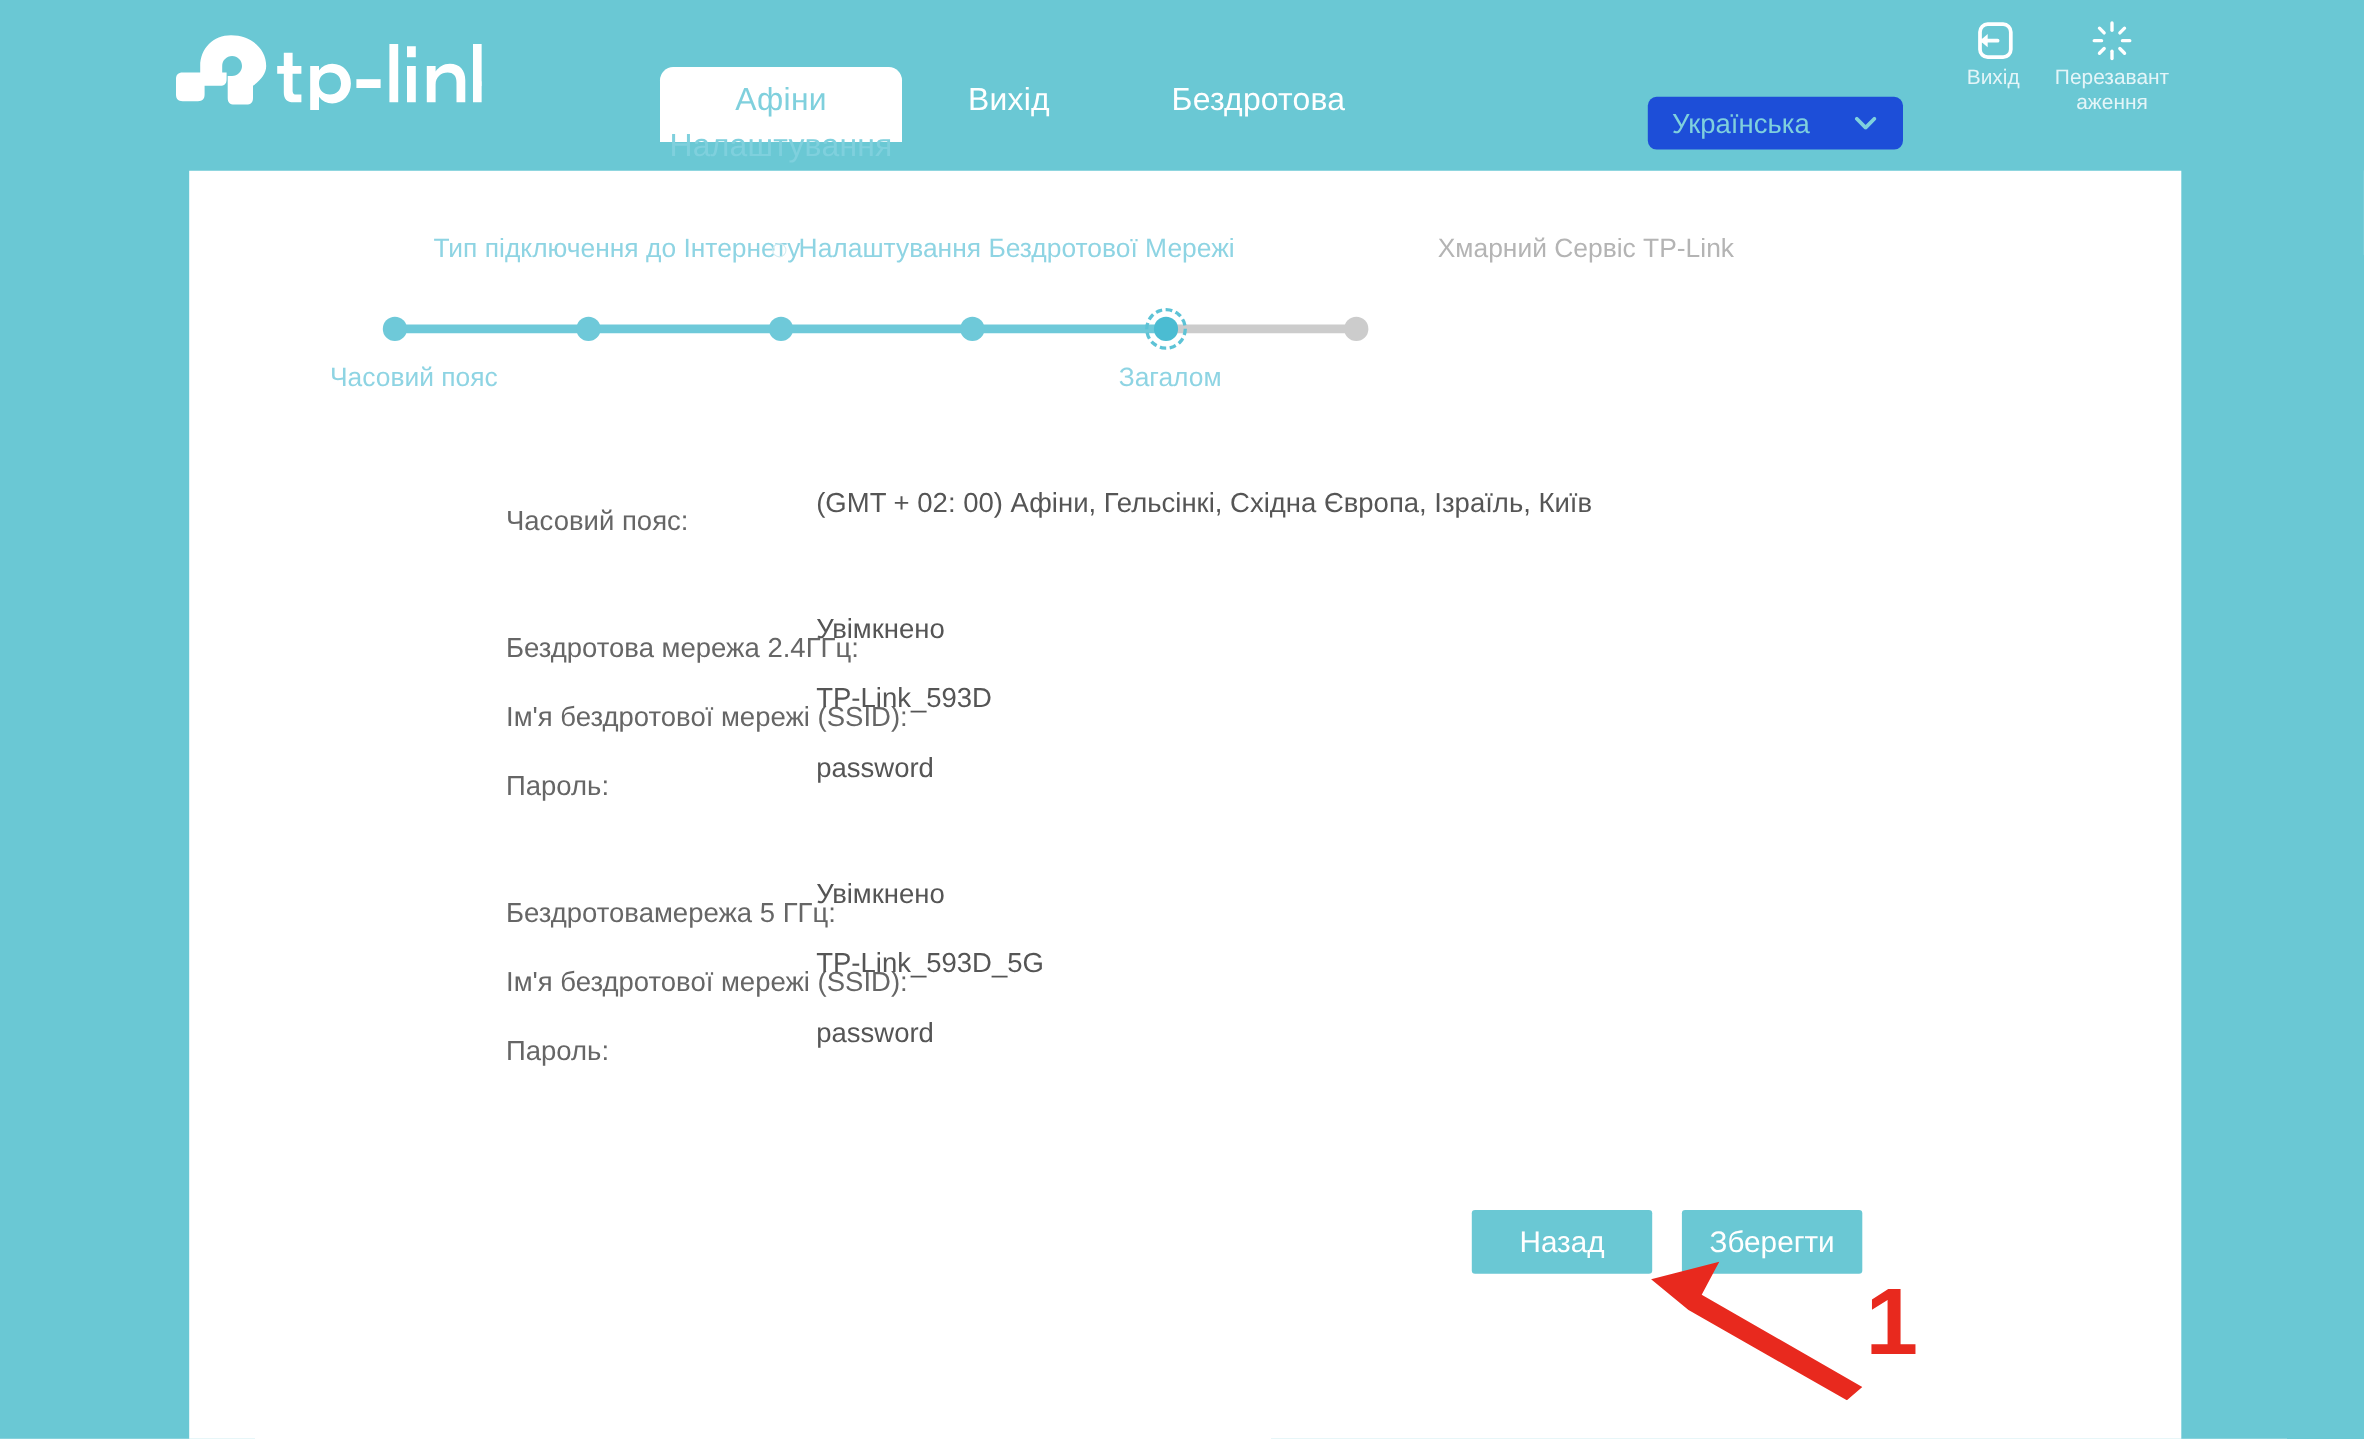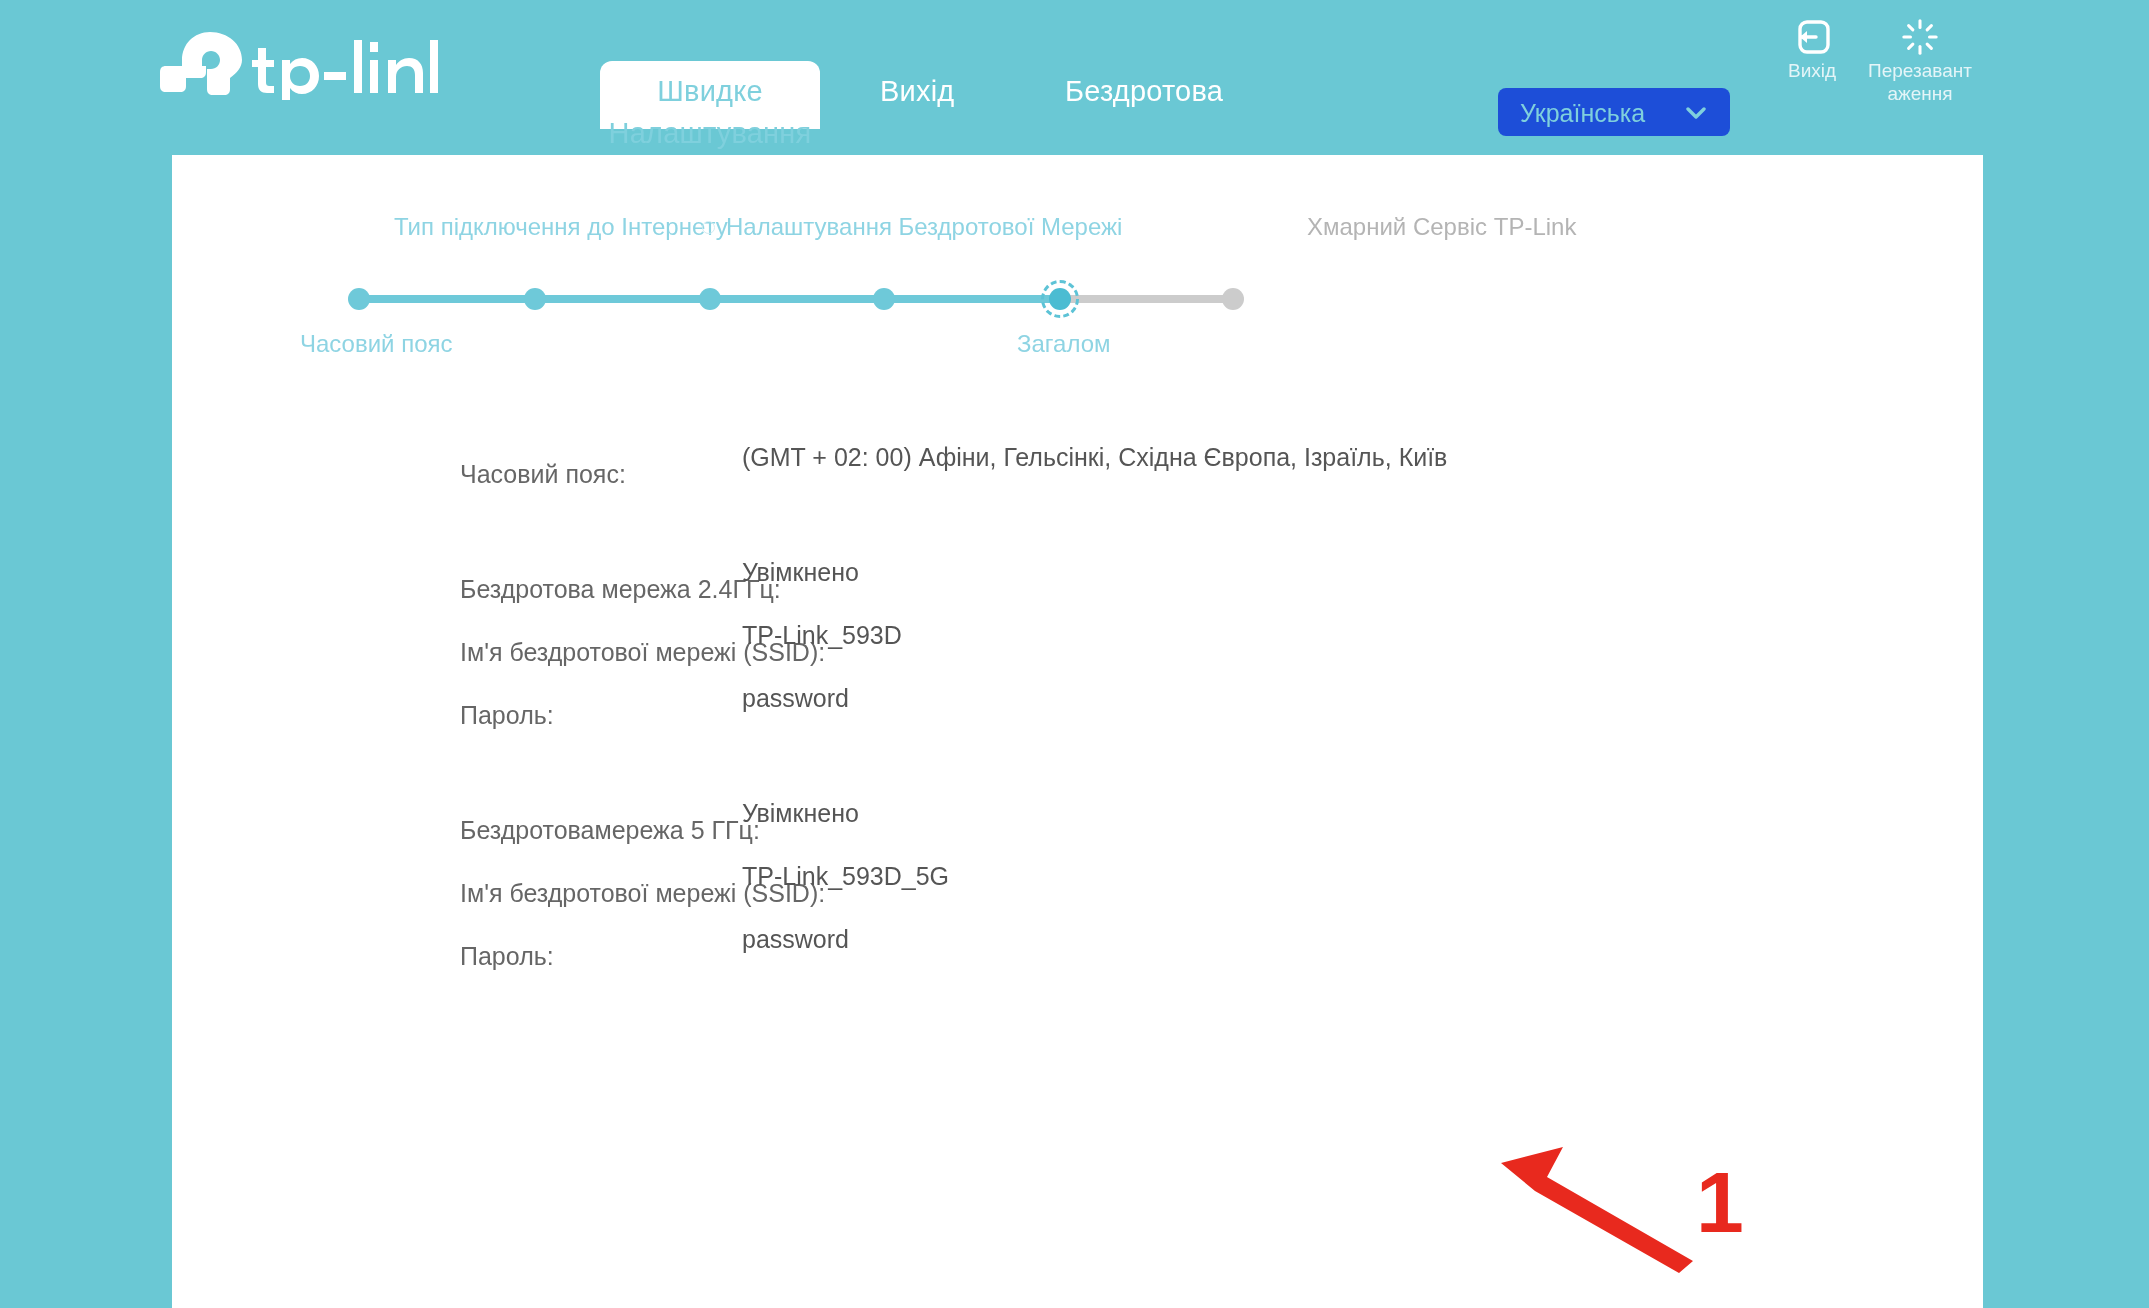--- a/index.html
+++ b/index.html
@@ -344,21 +344,21 @@
         <path d="M230 30 L238 30 L238 35 C241 31 245 28 251 28 C260 28 265 34 265 43 L265 63 L257 63 L257 45 C257 39 254 36 249 36 C243 36 238 40 238 47 L238 63 L230 63 Z"></path>
         <path d="M274 10 L282 10 L282 44 L296 30 L307 30 L291 46 L308 63 L297 63 L282 48 L282 63 L274 63 Z" transform="translate(-2,0)"></path>
       </g>
     </svg>
   </div>
 
   <div id="nav">
     <div id="tab-quick-bg"></div>
 
     <div class="nav-tab active" id="tab-quick">
-      <span class="l1">Швидке</span>
+      <span class="l1">Афіни</span>
       <span class="l2">Налаштування</span>
     </div>
 
     <div class="nav-tab" id="tab-basic">Вихід</div>
     <div class="nav-tab" id="tab-adv">Бездротова</div>
   </div>
 
   <div id="lang-select">
     <span id="lang-label">Українська</span>
     <span id="lang-caret">
@@ -459,20 +459,24 @@
         <span class="sum-value">TP-Link_593D_5G</span>
       </div>
       <div class="sum-row">
         <span class="sum-label">Пароль:</span>
         <span class="sum-value">password</span>
       </div>
     </div>
 
   </div>
 
+  <div id="actions">
+    <button class="btn" id="btn-back">Назад</button>
+    <button class="btn" id="btn-save">Зберегти</button>
+  </div>
 
 </div>
 
 <div id="annot">
   <svg width="280" height="130" viewBox="0 0 280 130">
     <path d="M4 20 L66 4 L50 34 L196 118 L182 130 L38 48 Z" fill="#e8291e"></path>
   </svg>
 </div>
 <div id="annot-num">1</div>
 

